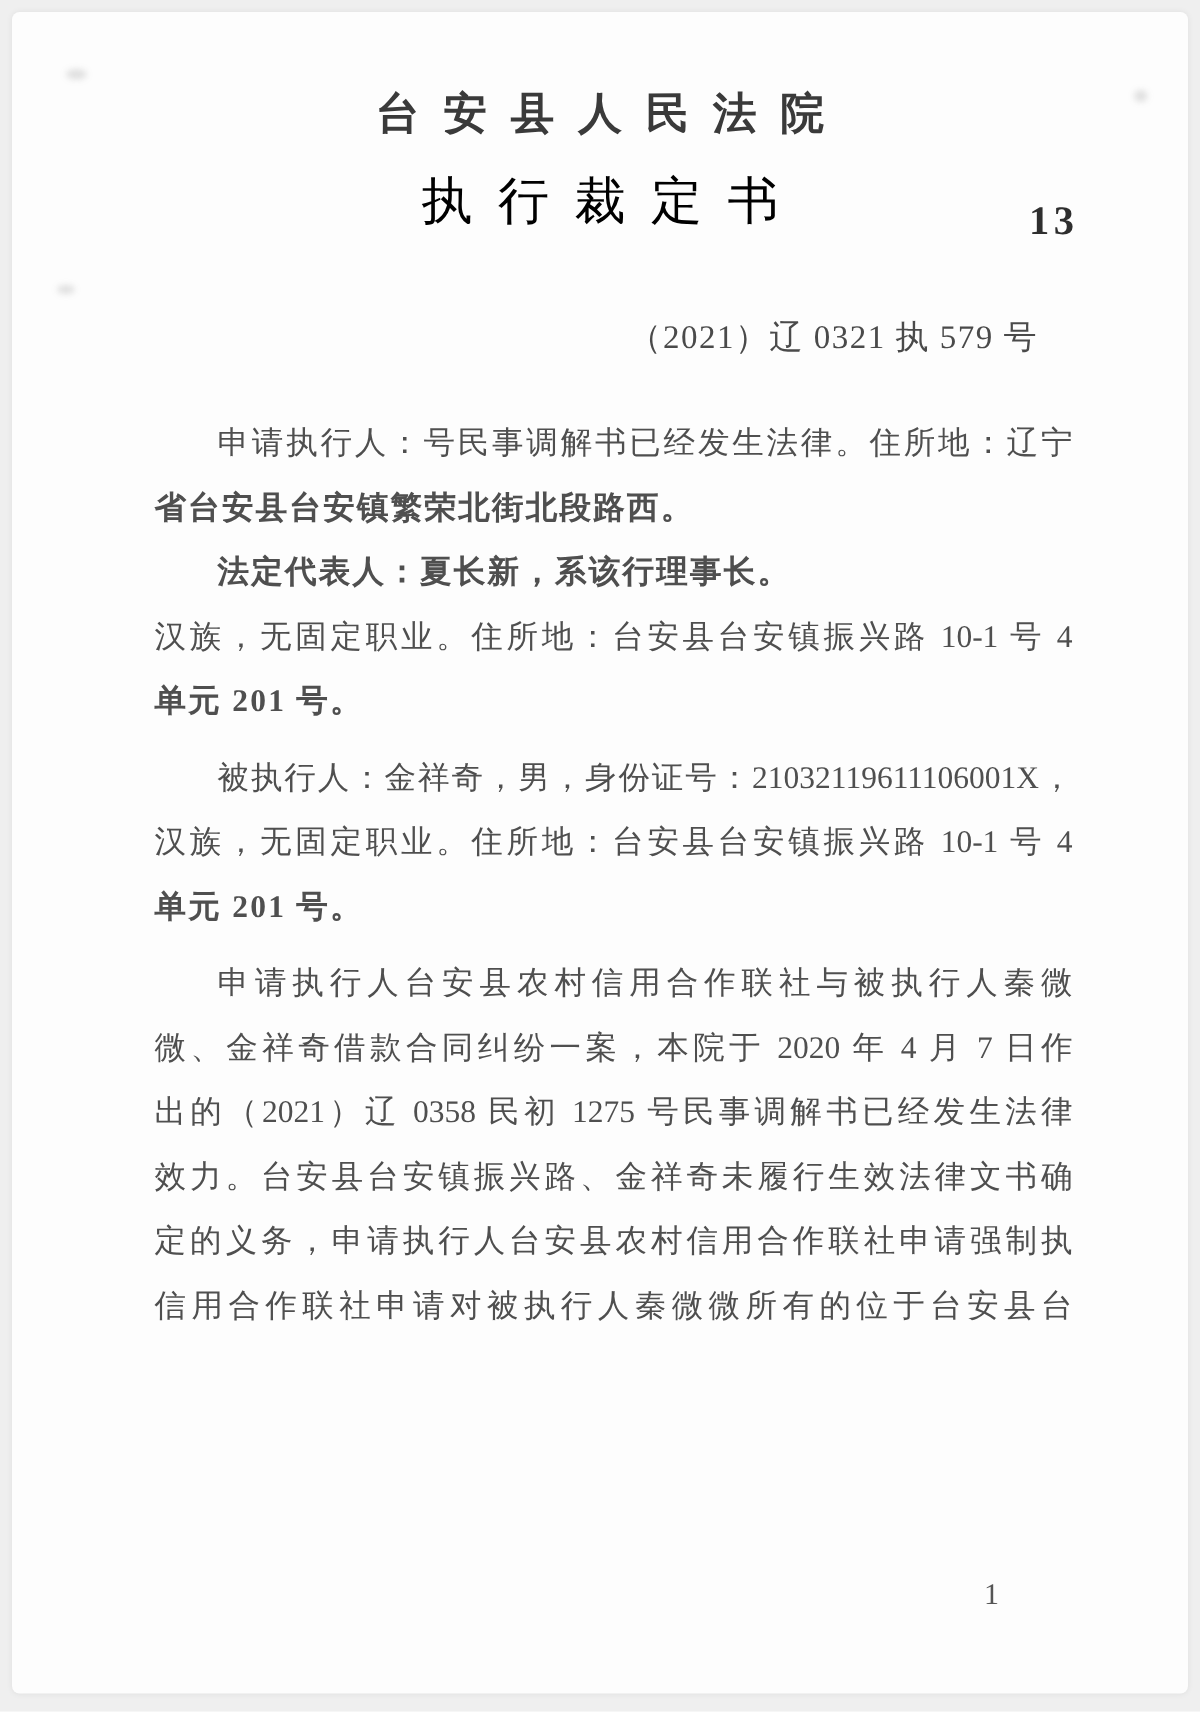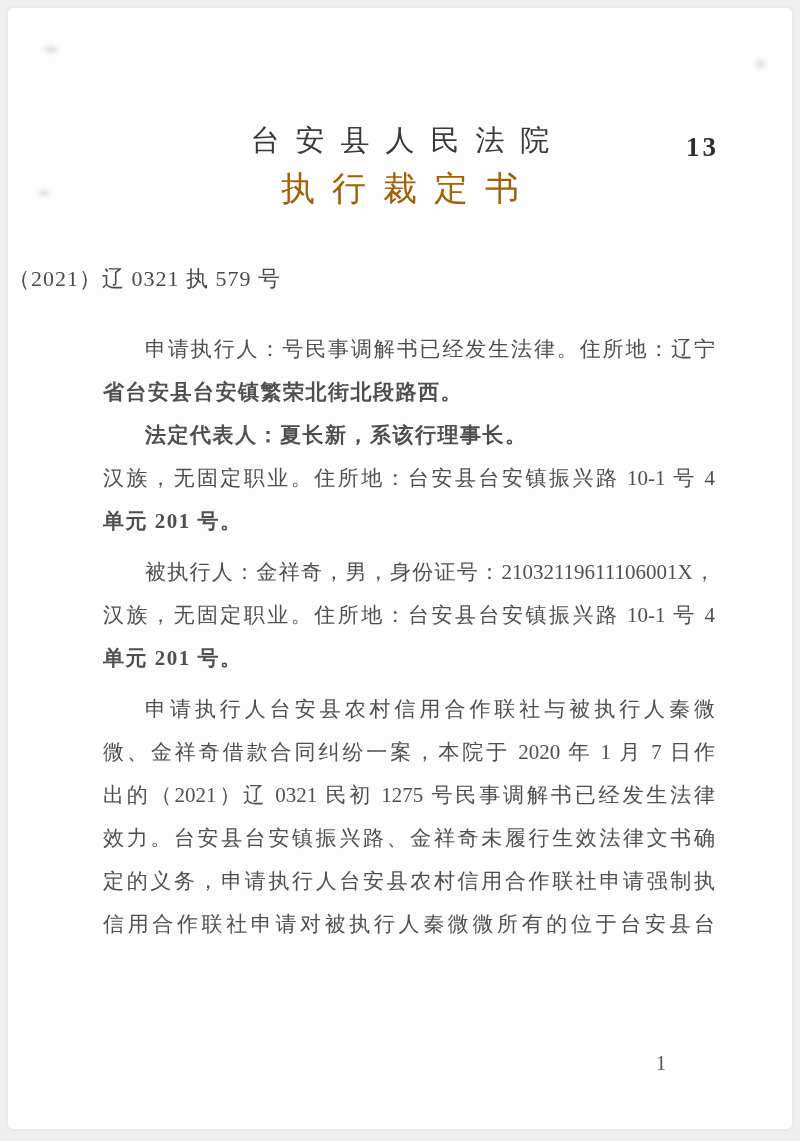--- a/index.html
+++ b/index.html
@@ -37,42 +37,43 @@
   .sheet-number {
     position: absolute;
     top: 124px;
     left: 678px;
     font-size: 27px;
     font-weight: bold;
     letter-spacing: 3px;
     color: #2e2e2e;
   }
   .court-name {
-    padding-top: 112px;
+    padding-top: 48px;
     text-align: center;
     font-size: 29px;
     letter-spacing: 0.55em;
     text-indent: 0.55em;
     color: #3a3a3a;
     line-height: 40px;
     white-space: nowrap;
+    font-weight: bold;
   }
   .doc-title {
-    margin-top: 6px;
+    margin-top: 16px;
     text-align: center;
     font-size: 34px;
     letter-spacing: 0.5em;
     text-indent: 0.5em;
-    color: #a16207;
+    color: #000000;
     line-height: 46px;
     white-space: nowrap;
   }
   .case-number {
     margin: 52px 100px 0 0;
-    text-align: left;
+    text-align: right;
     font-size: 22px;
     letter-spacing: 1px;
     color: #4a4a4a;
     line-height: 30px;
   }
   .doc-body {
     margin: 34px 77px 0 95px;
     font-size: 21px;
     color: #4f4f4f;
   }
@@ -138,22 +139,22 @@
     </div>
 
     <div class="para para-gap">
       <div class="line fl ind">被执行人：金祥奇，男，身份证号：21032119611106001X，</div>
       <div class="line fl">汉族，无固定职业。住所地：台安县台安镇振兴路 10-1 号 4</div>
       <div class="line ll">单元 201 号。</div>
     </div>
 
     <div class="para para-gap">
       <div class="line fl ind">申请执行人台安县农村信用合作联社与被执行人秦微</div>
-      <div class="line fl">微、金祥奇借款合同纠纷一案，本院于 2020 年 1 月 7 日作</div>
-      <div class="line fl">出的（2021）辽 0321 民初 1275 号民事调解书已经发生法律</div>
+      <div class="line fl">微、金祥奇借款合同纠纷一案，本院于 2020 年 4 月 7 日作</div>
+      <div class="line fl">出的（2021）辽 0358 民初 1275 号民事调解书已经发生法律</div>
       <div class="line fl">效力。台安县台安镇振兴路、金祥奇未履行生效法律文书确</div>
       <div class="line fl">定的义务，申请执行人台安县农村信用合作联社申请强制执</div>
       <div class="line fl">信用合作联社申请对被执行人秦微微所有的位于台安县台</div>
     </div>
 
   </div>
 
   <div class="page-number">1</div>
 
 </div>

